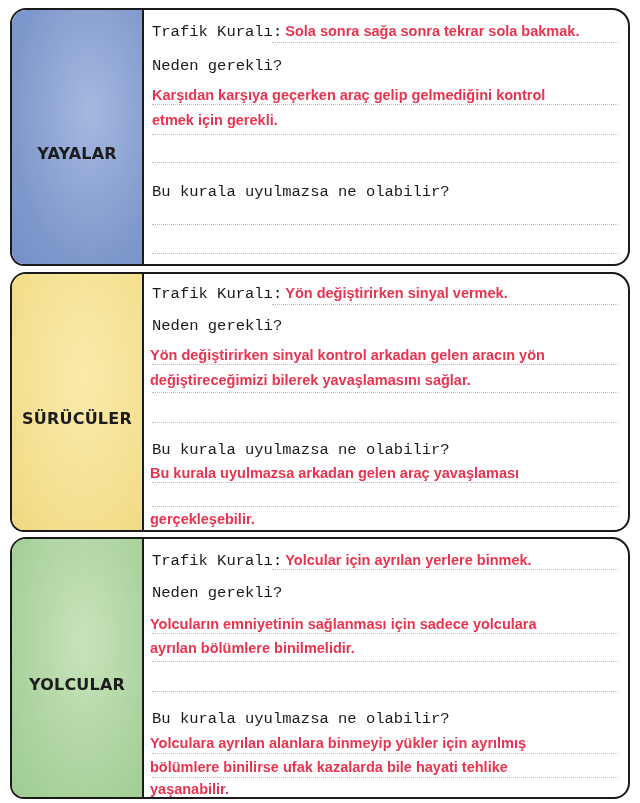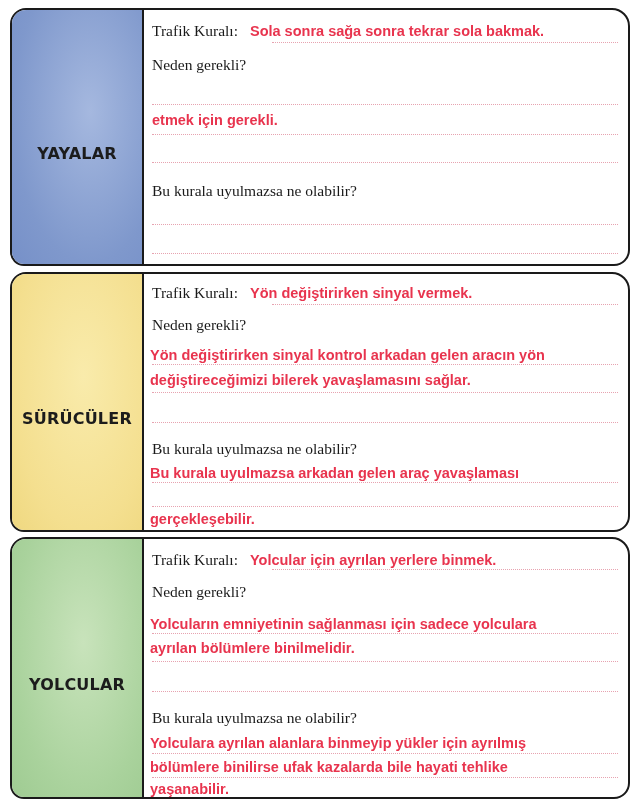--- a/index.html
+++ b/index.html
@@ -5,40 +5,41 @@
   html, body { margin:0; padding:0; background:#ffffff; }
   body { width:640px; height:803px; position:relative; overflow:hidden; font-family:"DejaVu Sans", sans-serif; }
   .card { position:absolute; left:10px; width:620px; border:2px solid #1a1a1a; border-radius:16px 18px 16px 14px; background:#ffffff; overflow:hidden; box-sizing:border-box; }
   .side { position:absolute; left:0; top:0; bottom:0; width:130px; border-right:2px solid #1a1a1a; display:flex; align-items:center; justify-content:center; }
   .side span { font-family:"DejaVu Sans", sans-serif; font-weight:bold; font-size:16px; color:#1c1c1c; letter-spacing:0.2px;margin-top:32px; }
   .side.blue { background: radial-gradient(ellipse at 60% 40%, #a5b8df 0%, #7f98cc 70%, #7690c8 100%); }
   .side.yellow { background: radial-gradient(ellipse at 55% 40%, #f9ebab 0%, #f4df8f 70%, #efd880 100%); }
   .side.green { background: radial-gradient(ellipse at 55% 40%, #c8e3bb 0%, #a9d29c 70%, #9fcb92 100%); text-align: center; }
   .content { position:absolute; left:132px; right:0; top:0; bottom:0; }
   .row { position:absolute; left:8px; right:10px; font-size:15px; line-height:18px; }
-  .label { color:#1a1a1a; font-family:Liberation Serif, serif; font-size:15.5px; }
+  .label { color:#1a1a1a; font-family:Liberation Mono, monospace; font-size:15.5px; }
   .answer { color:#e8344e; font-family:"Liberation Sans", sans-serif; font-weight:bold; font-size:14.5px; }
   .dots { position:absolute; left:8px; right:10px; height:0; border-top:1px dotted #e7a3b0; }
-  .inline-answer { margin-left:12px; }
+  .inline-answer { margin-left:3px; }
 </style>
 </head>
 <body>
 
 <div class="card" style="top:8px;height:258px;">
   <div class="side blue">
     <span>YAYALAR</span>
   </div>
   <div class="content">
     <div class="row" style="top:12px;">
       <span class="label">Trafik Kuralı:</span><span class="answer inline-answer">Sola sonra sağa sonra tekrar sola bakmak.</span>
     </div>
     <div class="dots" style="top:32px;left:128px;"></div>
     <div class="row" style="top:46px;">
       <span class="label">Neden gerekli?</span>
     </div>
+    <div class="row answer" style="top:76px;">Karşıdan karşıya geçerken araç gelip gelmediğini kontrol</div>
     <div class="dots" style="top:94px;"></div>
     <div class="row answer" style="top:101px;">etmek için gerekli.</div>
     <div class="dots" style="top:124px;"></div>
     <div class="dots" style="top:152px;"></div>
     <div class="row" style="top:172px;">
       <span class="label">Bu kurala uyulmazsa ne olabilir?</span>
     </div>
     <div class="dots" style="top:214px;"></div>
     <div class="dots" style="top:243px;"></div>
   </div>

